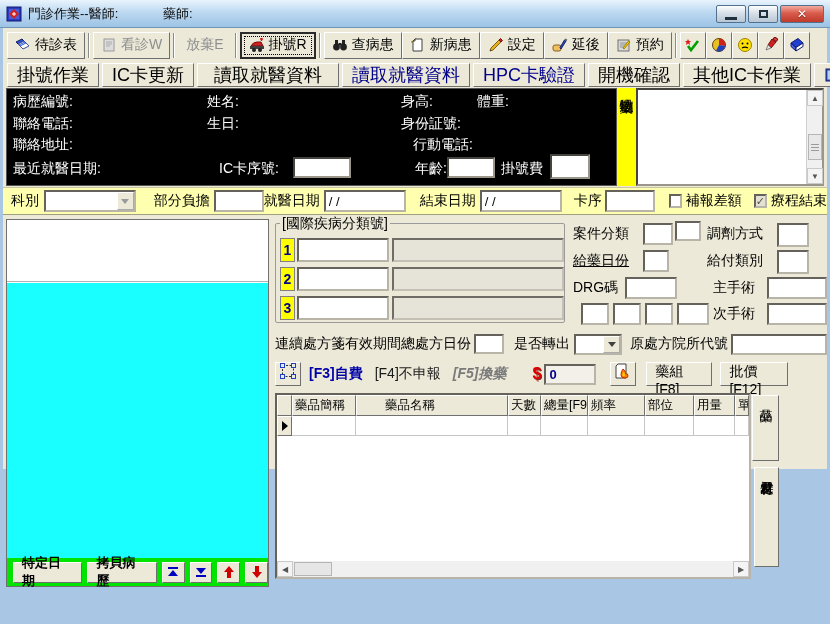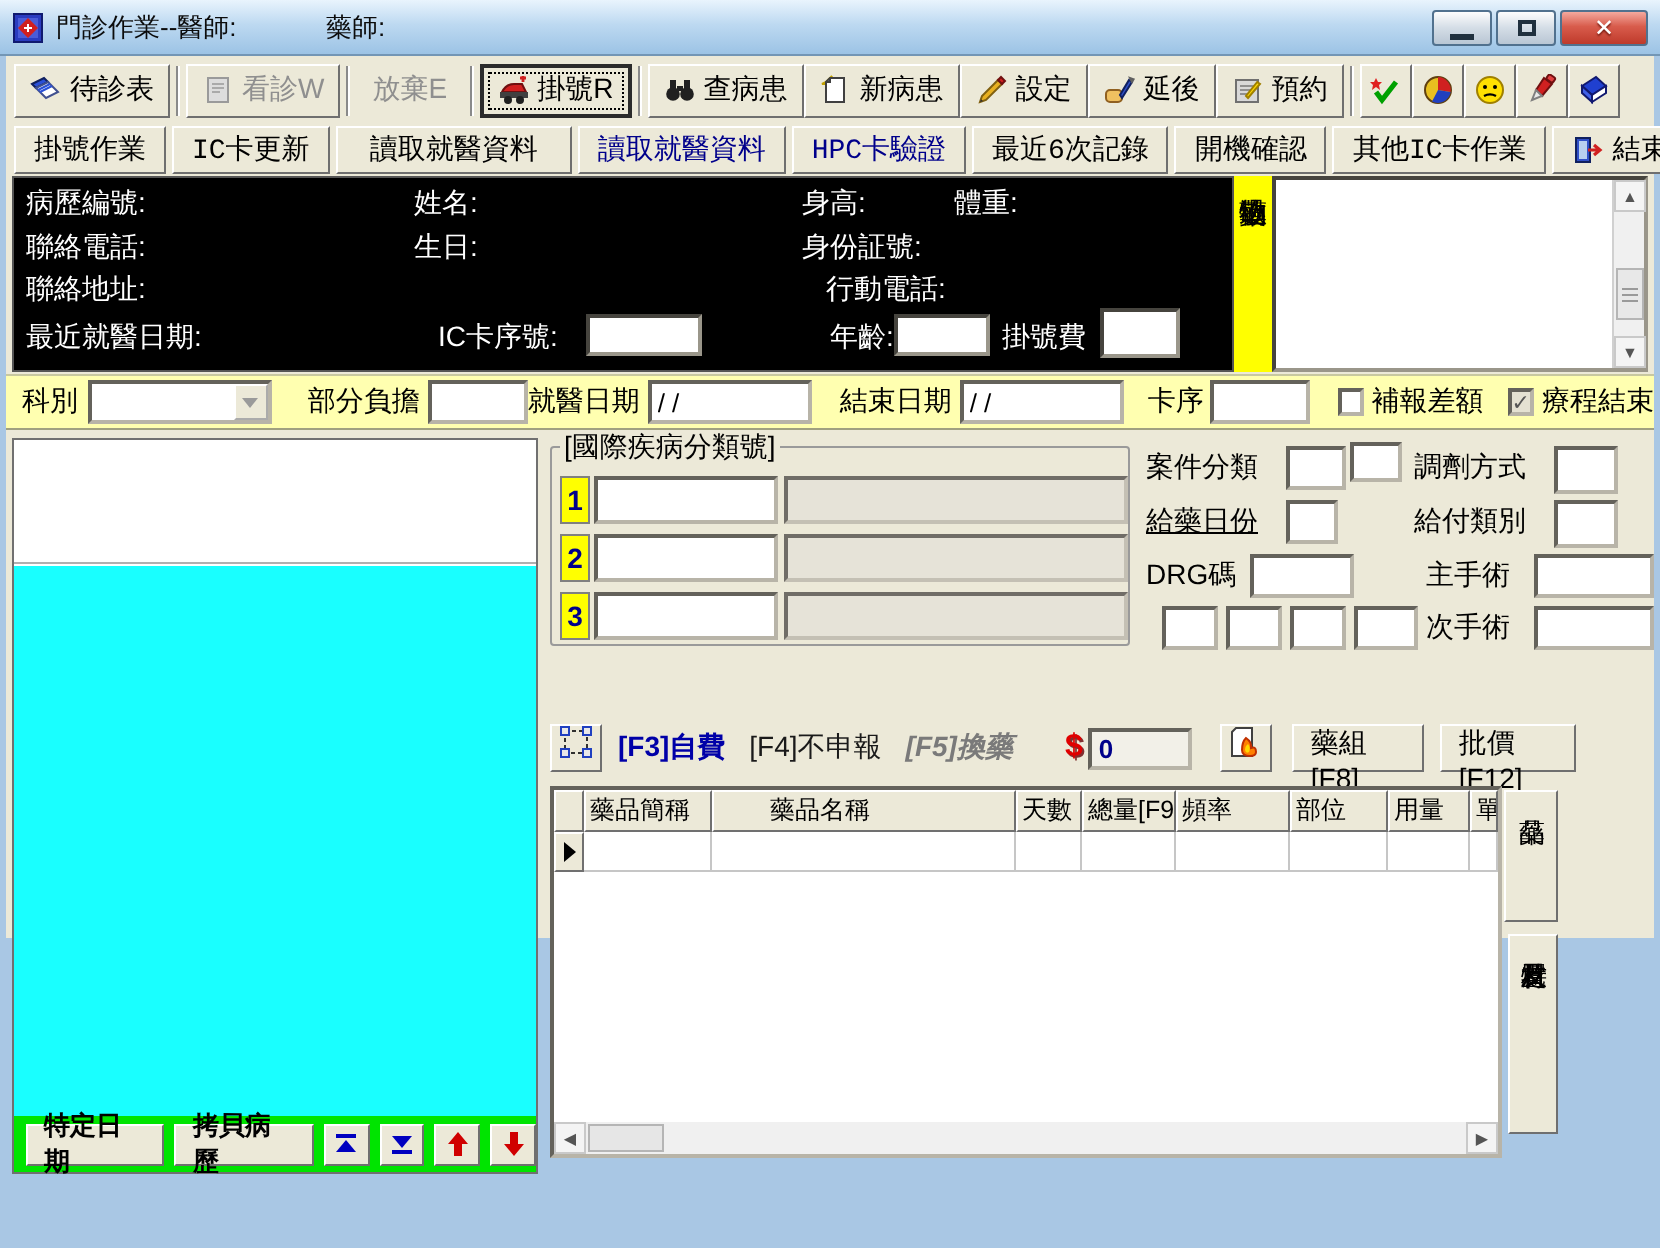--- a/index.html
+++ b/index.html
@@ -37,21 +37,21 @@
   .tbtn.default { border:2px solid #2b2b2b; outline:1px dotted #000; outline-offset:-5px; }
   .tbtn.icon-only { width:26px; justify-content:center; padding:0; }
   .tsep { width:0; height:25px; border-left:1px solid #8a8a8a; border-right:1px solid #fff; margin:0 3px; }
   .ticon { width:16px; height:16px; flex:0 0 auto; }
 
   
   .tabrow { position:absolute; left:0; top:33px; width:824px; height:27px;
     display:flex; align-items:center; padding-left:4px; gap:3px; }
   .tabbtn { height:24px; display:flex; align-items:center; gap:4px; padding:0 9px;
     background:#ece9d8; border:1px solid; border-color:#ffffff #6f6f6f #6f6f6f #ffffff;
-    font-size:14px; color:#000; white-space:nowrap;font-family:Liberation Mono, monospace; }
+    font-size:18px; color:#000; white-space:nowrap; }
   .tabbtn.blue { color:#00008b; }
   .tabbtn.wide { padding:0 16px; }
 
   
   .patient { position:absolute; left:3px; top:60px; width:611px; height:98px;
     background:#000; border:1px solid #555; }
   .plabel { position:absolute; color:#fff; font-size:14px; white-space:nowrap; }
   .pinput { position:absolute; background:#fff; border:2px inset #9a968a; }
   .allergy-strip { position:absolute; left:614px; top:60px; width:19px; height:98px;
     background:#ffff00; display:flex; align-items:flex-start; justify-content:center; }
@@ -309,23 +309,20 @@
     <div class="tabbtn wide">
         <span>讀取就醫資料</span>
       </div>
     <div class="tabbtn blue">
         <span>讀取就醫資料</span>
       </div>
     <div class="tabbtn blue">
         <span>HPC卡驗證</span>
       </div>
     <div class="tabbtn">
-        <span>最近6次記錄</span>
-      </div>
-    <div class="tabbtn">
         <span>開機確認</span>
       </div>
     <div class="tabbtn">
         <span>其他IC卡作業</span>
       </div>
     <div class="tabbtn">
       <svg class="ticon" viewBox="0 0 16 16">
         <rect x="2" y="2" width="7" height="12" fill="#3050c8" stroke="#102060"></rect>
         <rect x="3.5" y="3.5" width="4" height="9" fill="#b8d0f0"></rect>
         <path d="M8 8 h5 M11 5.5 L14 8 L11 10.5" fill="none" stroke="#d02020" stroke-width="1.6"></path>
@@ -463,20 +460,33 @@
       <input class="cinput" style="left: 200px; top: 56px; width: 60px; height: 22px;">
 
       <input class="cinput" style="left: 14px; top: 82px; width: 28px; height: 22px;">
       <input class="cinput" style="left: 46px; top: 82px; width: 28px; height: 22px;">
       <input class="cinput" style="left: 78px; top: 82px; width: 28px; height: 22px;">
       <input class="cinput" style="left: 110px; top: 82px; width: 32px; height: 22px;">
       <span class="cf" style="left:146px;top:84px;">次手術</span>
       <input class="cinput" style="left: 200px; top: 82px; width: 60px; height: 22px;">
     </div>
 
+    <div class="rxrow">
+      <span>連續處方箋有效期間總處方日份</span>
+      <input class="vinput" style="width: 30px; height: 20px; margin-left: 3px;">
+      <span style="margin-left:10px;">是否轉出</span>
+      <div class="combo" style="width:48px;height:21px;margin-left:4px;">
+        <div style="flex:1"></div>
+        <div class="cbtn">
+            <div class="arrow-down"></div>
+          </div>
+      </div>
+      <span style="margin-left:8px;">原處方院所代號</span>
+      <input class="vinput" style="width: 96px; height: 21px; margin-left: 3px;">
+    </div>
 
     <div class="actrow">
       <div class="abtn sq">
         <svg width="16" height="16" viewBox="0 0 16 16">
           <rect x="2.5" y="2.5" width="11" height="11" fill="none" stroke="#303030" stroke-dasharray="2 1.5"></rect>
           <rect x="0.5" y="0.5" width="4" height="4" fill="#e8e8e8" stroke="#2040c0"></rect>
           <rect x="11.5" y="0.5" width="4" height="4" fill="#e8e8e8" stroke="#2040c0"></rect>
           <rect x="0.5" y="11.5" width="4" height="4" fill="#e8e8e8" stroke="#2040c0"></rect>
           <rect x="11.5" y="11.5" width="4" height="4" fill="#e8e8e8" stroke="#2040c0"></rect>
         </svg>

